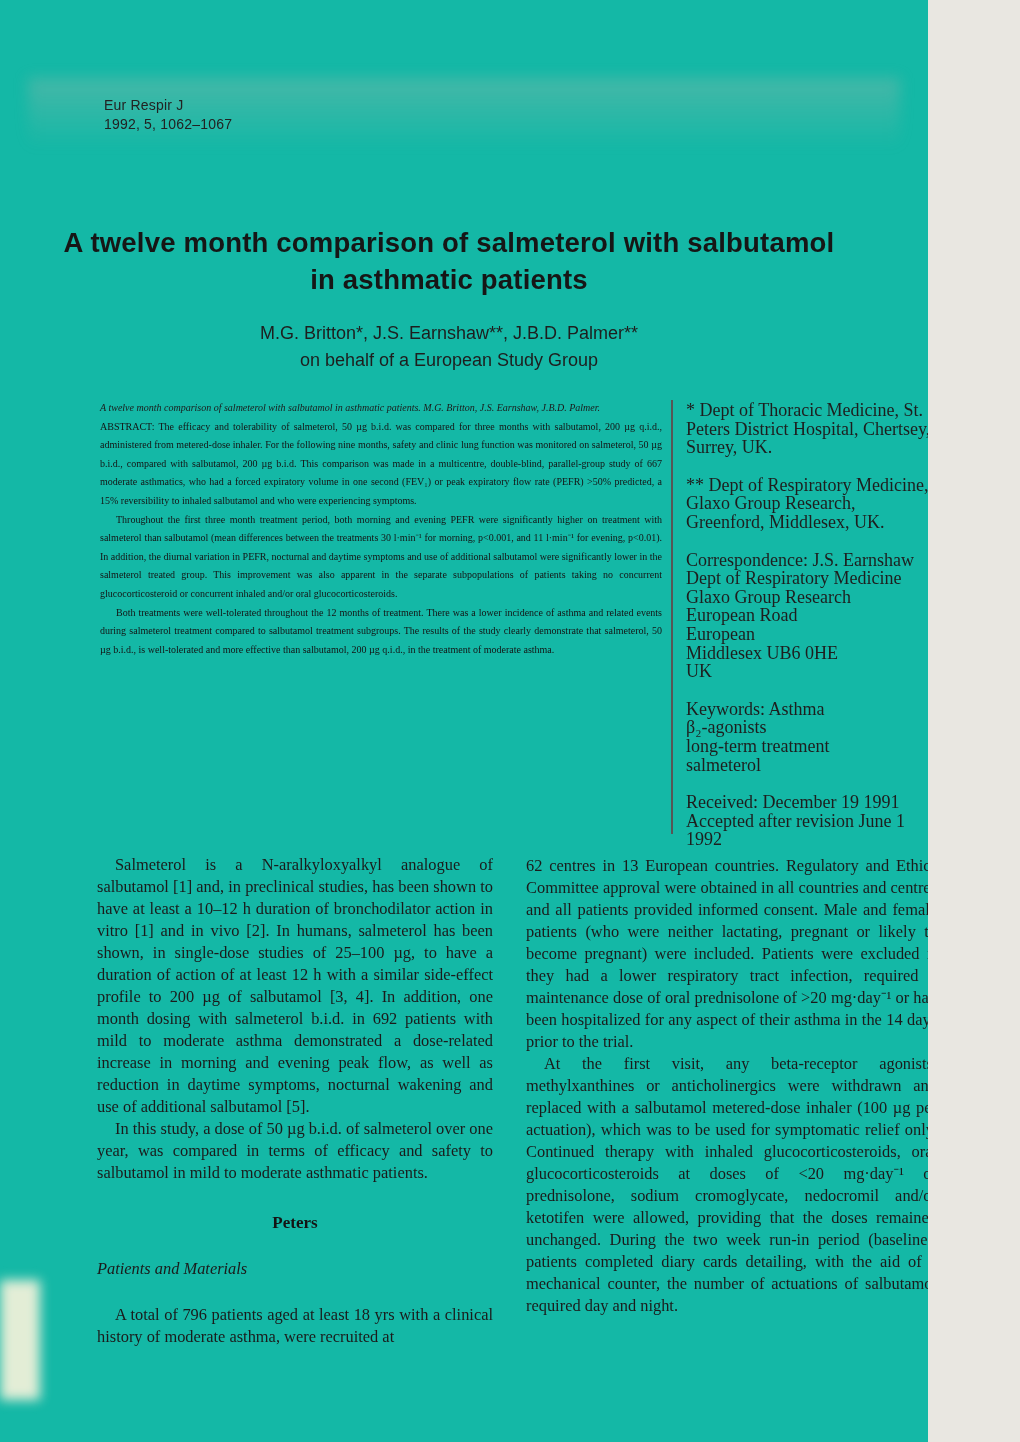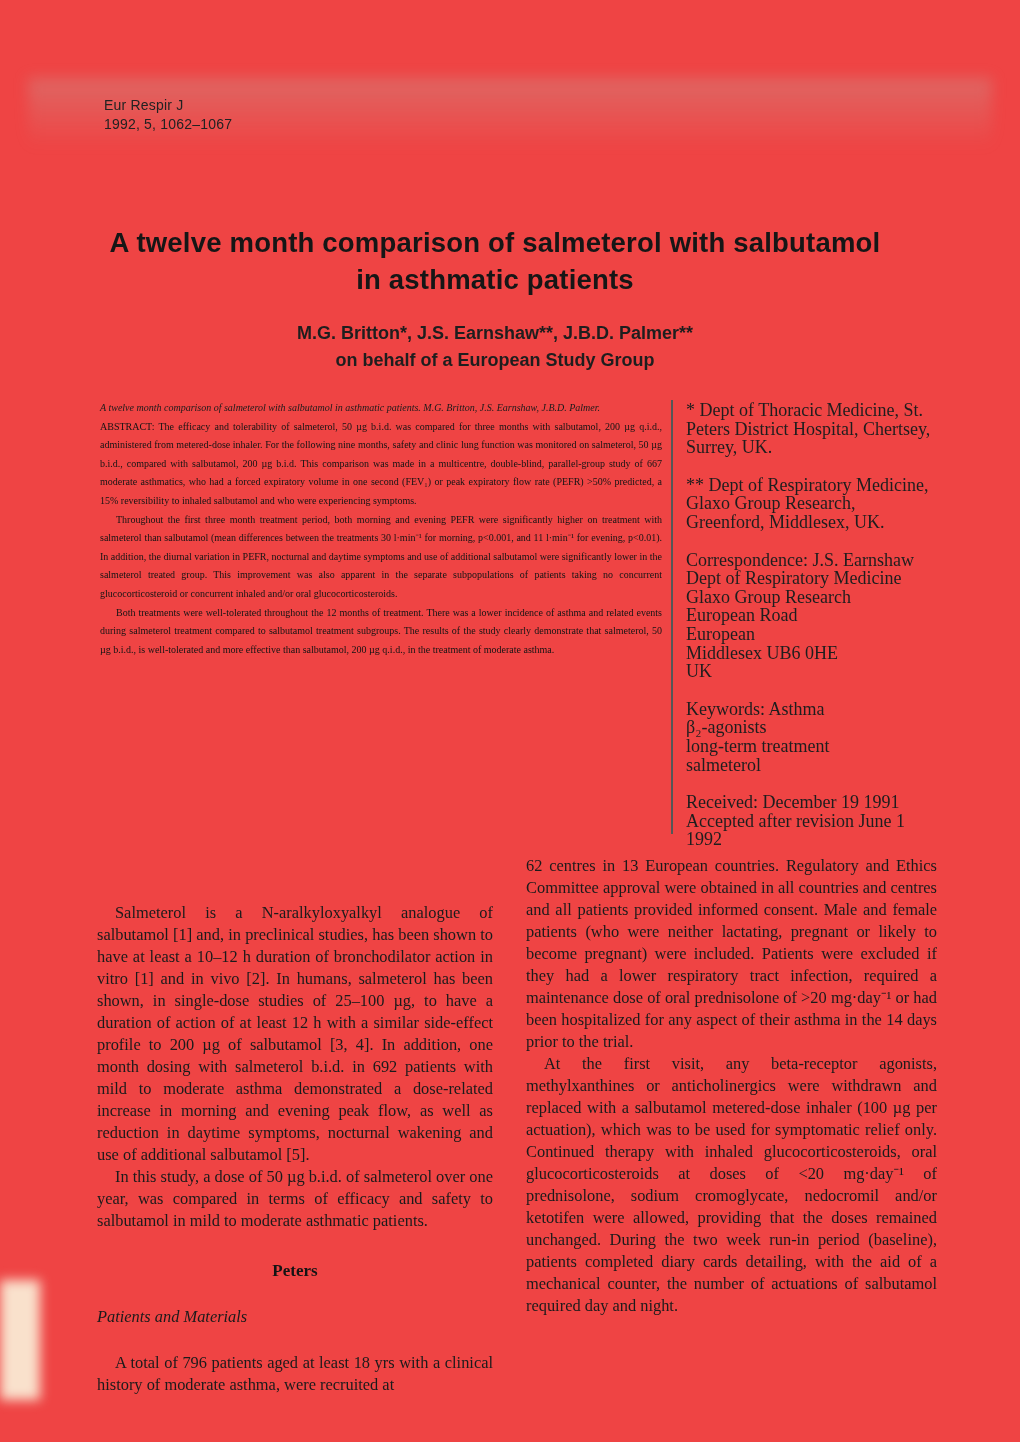--- a/index.html
+++ b/index.html
@@ -4,22 +4,22 @@
 <style>
   html,body{margin:0;padding:0;}
   body{
     width:1020px;height:1442px;
     background:#e9e7e1;
     font-family:"Liberation Serif", serif;
     color:#1b1b1b;
     -webkit-font-smoothing:antialiased;
   }
   .page{
-    position:relative;width:1020px;height:1442px;overflow:hidden;
-    background:#ef4444;
+    position:relative;width:928px;height:1442px;overflow:hidden;
+    background:#14b8a6;
   }
   .scan-smear{
     position:absolute;top:78px;left:28px;right:28px;height:70px;
     background:linear-gradient(to bottom, rgba(185,182,172,0.30), rgba(185,182,172,0));
     filter:blur(7px);
     pointer-events:none;
   }
   .scan-edge-left{
     position:absolute;left:0;top:1280px;width:40px;height:120px;
     background:rgba(250,243,220,0.9);filter:blur(6px);
@@ -32,21 +32,21 @@
   .title{
     position:absolute;left:30px;right:60px;top:224px;margin:0;
     font-family:"Liberation Sans", sans-serif;
     font-size:27.5px;line-height:37px;font-weight:bold;color:#161616;
     text-align:center;letter-spacing:.2px;
   }
   .title .tline{display:block;}
   .authors{
     position:absolute;left:30px;right:60px;top:320px;
     font-family:"Liberation Sans", sans-serif;
-    font-size:18px;line-height:27px;color:#1e1e1e;text-align:center;font-weight:bold;
+    font-size:18px;line-height:27px;color:#1e1e1e;text-align:center;
   }
   .abstract{
     position:absolute;left:100px;top:399px;width:562px;
     font-size:10px;line-height:18.6px;text-align:justify;
   }
   .abstract p{margin:0;}
   .abs-cite{font-style:italic;}
   .abs-p{font-weight:normal;color:#141414;}
   .abs-ind{text-indent:16px;}
   .abs-ref{font-style:italic;}
@@ -57,21 +57,21 @@
   .side{
     position:absolute;left:686px;top:401px;width:250px;
     font-size:18px;line-height:18.6px;color:#1e1e1e;
   }
   .side p{margin:0 0 19px 0;}
   .side-block{margin:0 0 19px 0;}
   .side-block div{min-height:18.6px;}
   .bodycol{
     font-size:16.4px;line-height:22px;text-align:justify;color:#1b1b1b;
   }
-  .col-left{position:absolute;left:97px;top:902px;width:396px;}
+  .col-left{position:absolute;left:97px;top:854px;width:396px;}
   .col-right{position:absolute;left:526px;top:855px;width:411px;}
   .bodycol p{margin:0;}
   .bp.indent{text-indent:18px;}
   .methods-h{
     margin:28px 0 24px 0;text-align:center;
     font-size:17px;font-weight:bold;color:#141414;
   }
   .patmat-h{
     margin:6px 0 24px 0;text-align:left;
     font-size:16.4px;font-weight:normal;font-style:italic;

